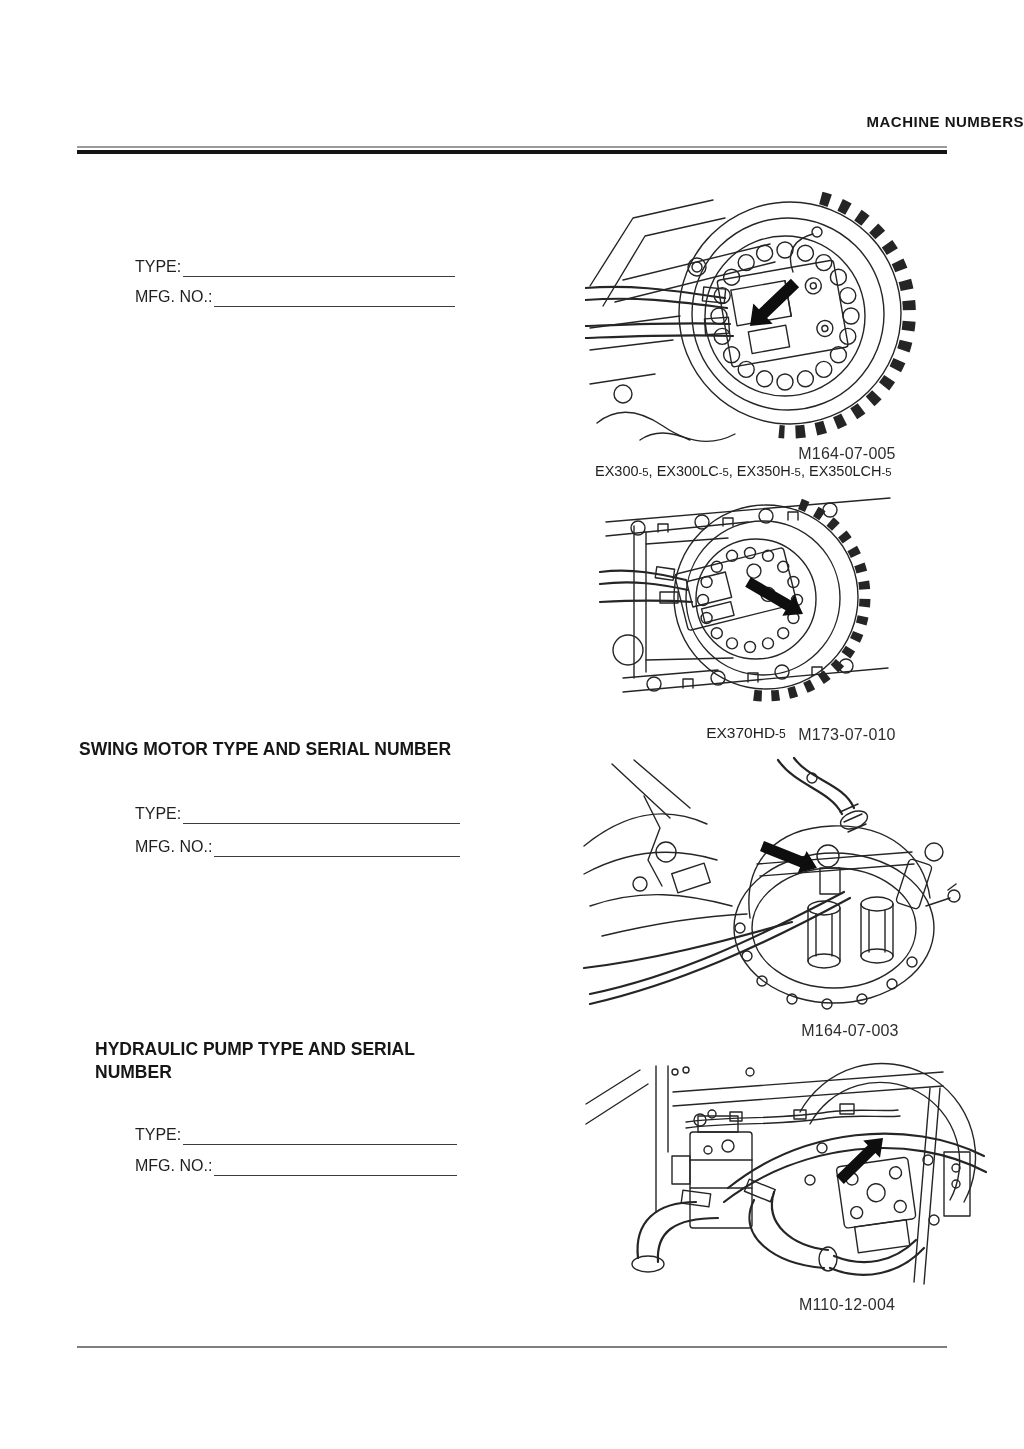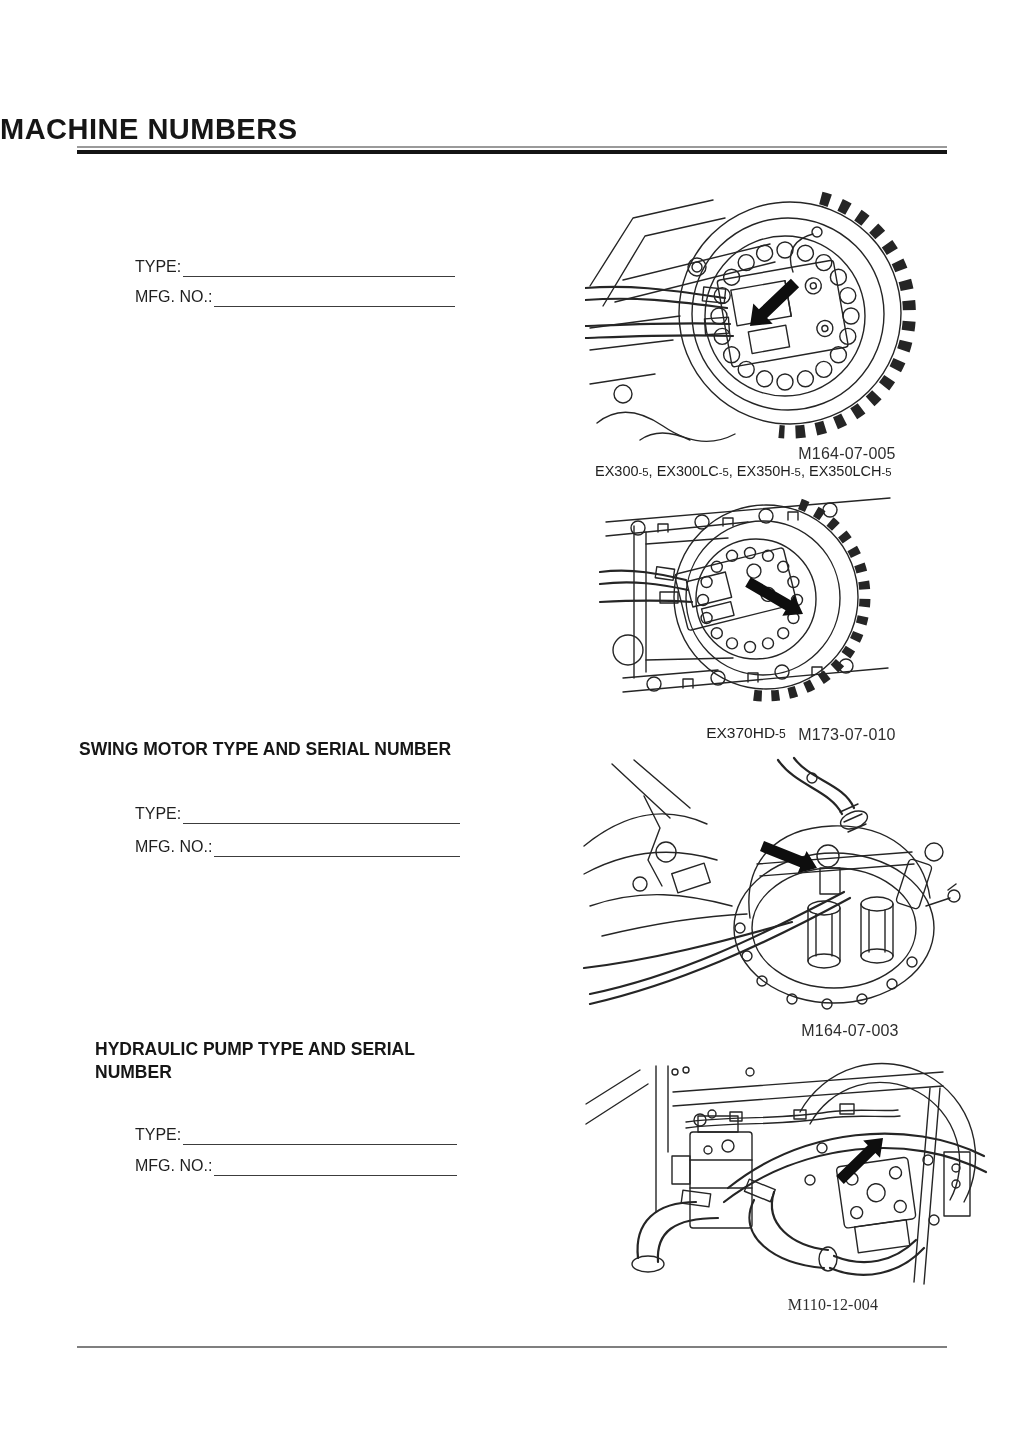--- a/index.html
+++ b/index.html
@@ -2,22 +2,22 @@
 <html><head>
 <meta charset="utf-8">
 <style>
   html,body{margin:0;padding:0;background:#e8e8e8;}
   .page{
     position:relative;width:1024px;height:1449px;margin:0 auto;
     background:#ffffff;overflow:hidden;
     font-family:"Liberation Sans", sans-serif;color:#1b1b1b;
   }
   .page-title{
-    position:absolute;top:113px;left:0;width:1024px;text-align:left;
-    font-size:29px;font-weight:bold;letter-spacing:0.5px;color:#161616;
+    position:absolute;top:113px;left:0;width:1024px;text-align:right;
+    font-size:15px;font-weight:bold;letter-spacing:0.5px;color:#161616;
   }
   .header-rule{position:absolute;top:146px;left:77px;width:870px;}
   .header-rule .thin{height:2px;background:#9a9a9a;margin-bottom:2px;}
   .header-rule .thick{height:4px;background:#141414;}
   .sec-heading{
     position:absolute;font-size:17.5px;font-weight:bold;line-height:23px;color:#161616;
   }
   .h-travel{top:168px;left:79px;max-width:352px;}
   .h-swing{top:738px;left:79px;max-width:560px;}
   .h-hyd{top:1038px;left:95px;max-width:352px;}
@@ -327,17 +327,17 @@
       <path class="s" d="M352,28 L336,222"></path>
       <path class="s" d="M362,28 L346,224"></path>
       <rect class="s" x="366" y="92" width="26" height="64"></rect>
       <circle class="s" cx="378" cy="108" r="4"></circle>
         <circle class="s" cx="378" cy="124" r="4"></circle>
       <path class="s2" d="M252,208 C286,222 322,214 346,188"></path>
       <path class="s2" d="M256,196 C286,208 316,202 338,180"></path>
       <polygon class="arrow" points="265.8,123.9 297.4,93.1 302,97.8 305,78 285.2,80.6 289.8,85.3 258.2,116.1"></polygon>
     </svg>
   </div>
-  <div class="fig-code" style="top:1296px;right:91px;font-family:Liberation Serif, serif;">M110-12-004</div>
+  <div class="fig-code" style="top:1296px;right:77px;">M110-12-004</div>
 
   <div class="footer-rule"></div>
 
 </div>
 
 </body></html>

